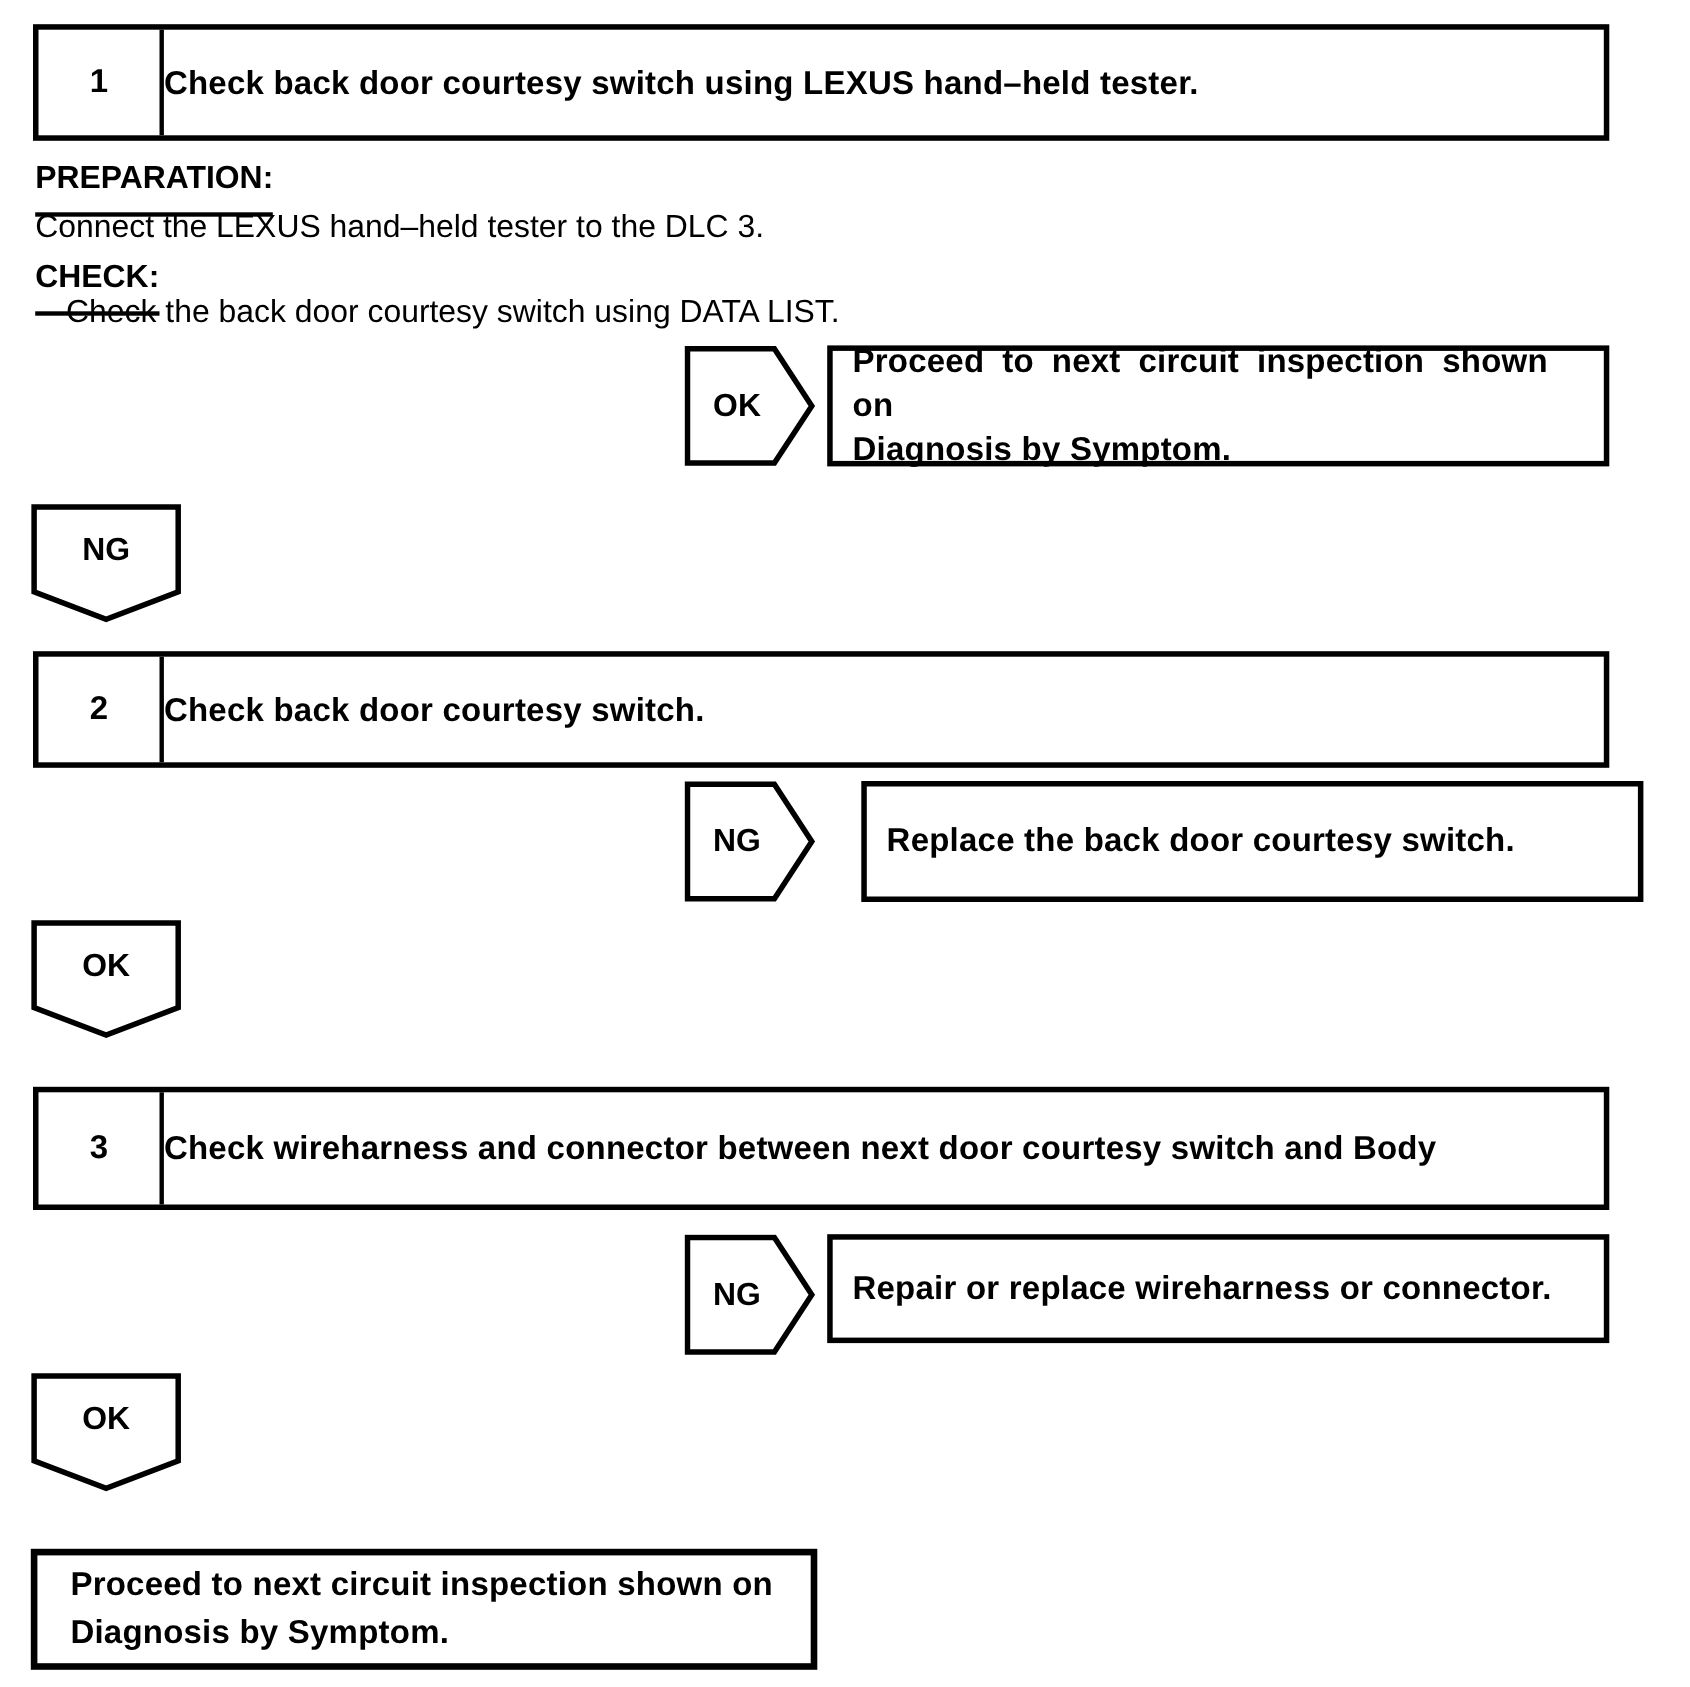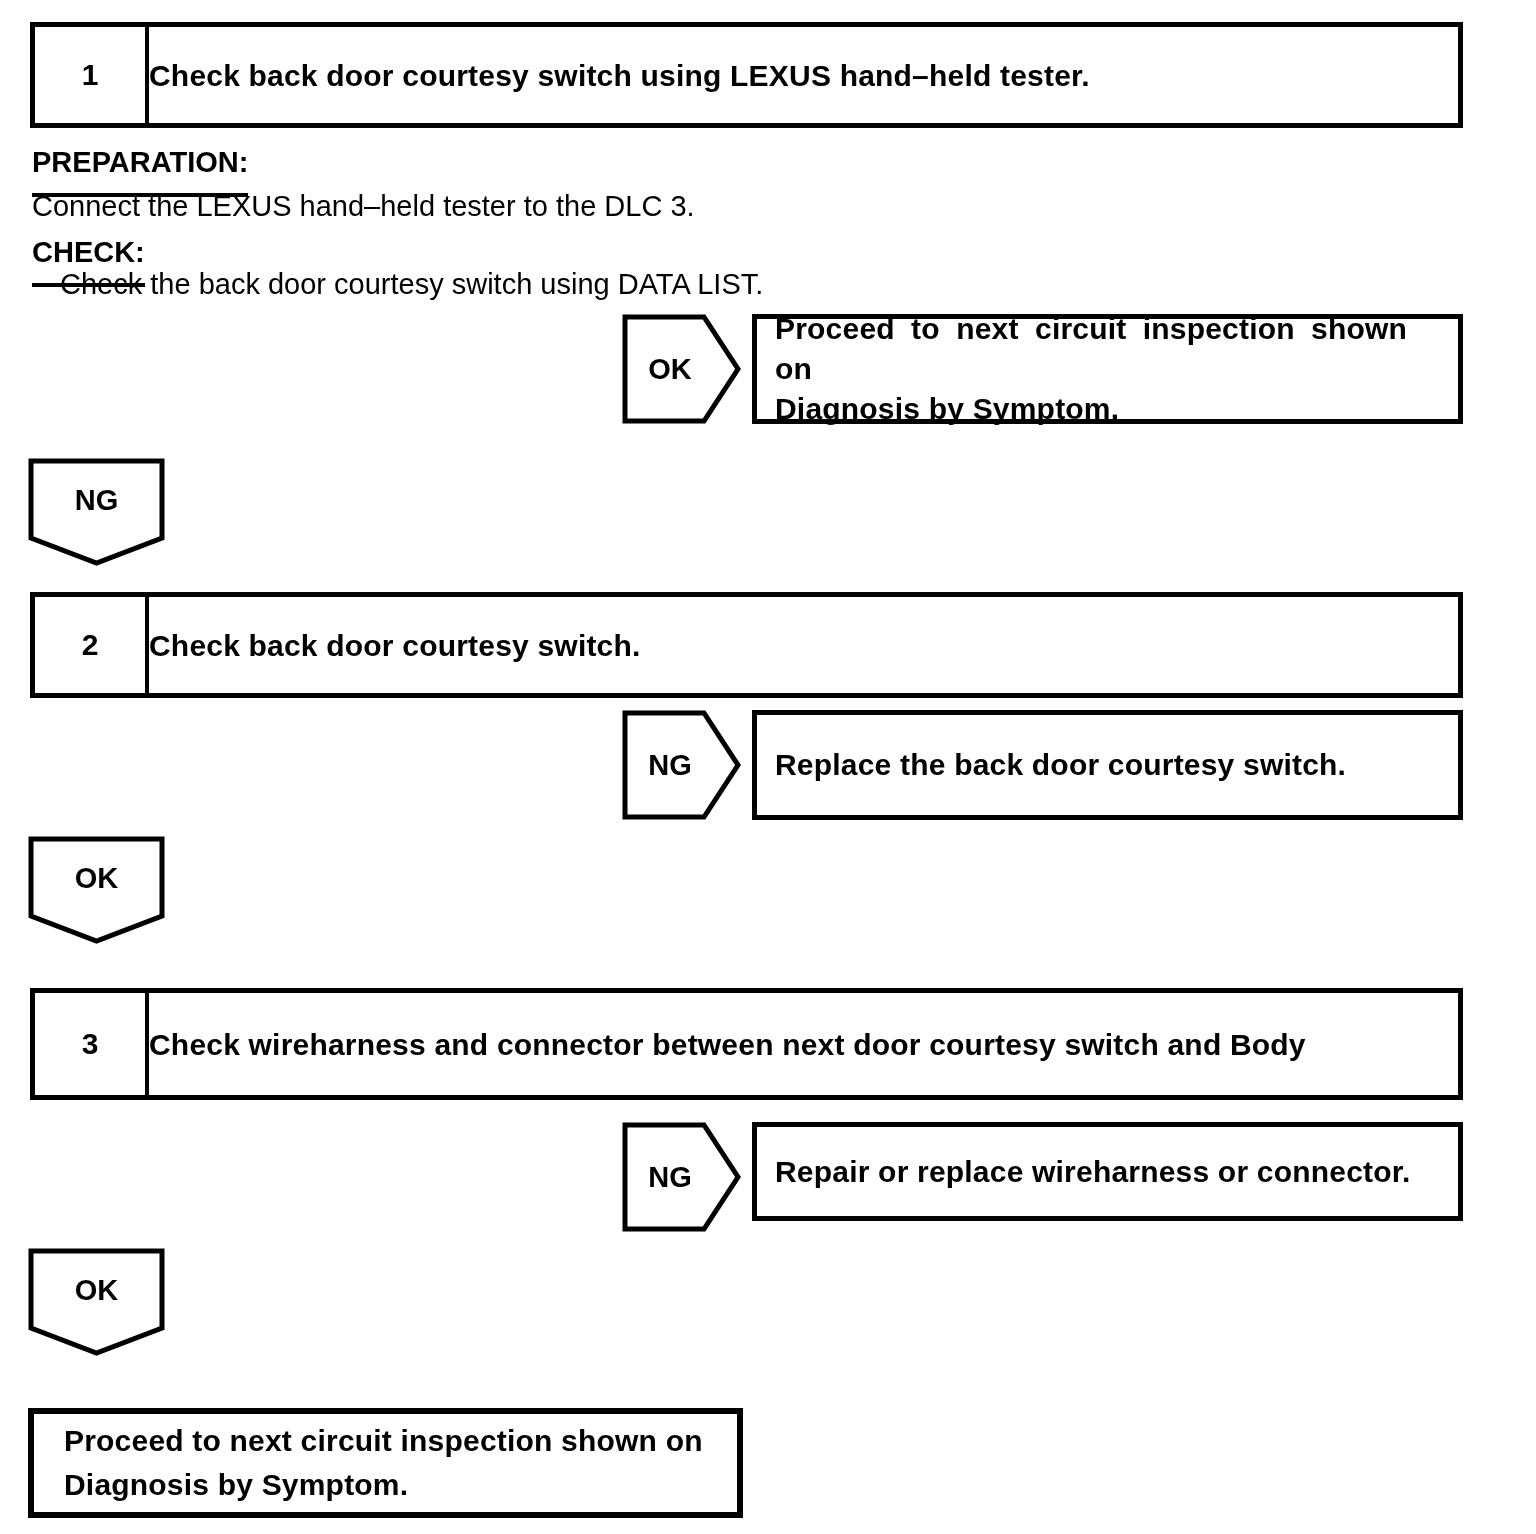--- a/index.html
+++ b/index.html
@@ -170,21 +170,21 @@
     <div class="step-num">2</div>
     <div class="step-title">Check back door courtesy switch.</div>
   </section>
 
   <div class="arrow-right" style="left:622px; top:710px;">
     <svg width="122" height="110" viewBox="0 0 122 110">
       <polygon points="3,3 82,3 116,55 82,107 3,107" fill="#ffffff" stroke="#000000" stroke-width="5"></polygon>
     </svg>
     <span class="shape-label">NG</span>
   </div>
-  <div class="callout" style="left:752px; top:710px; width:711px; height:110px;">
+  <div class="callout" style="left:783px; top:710px; width:711px; height:110px;">
     <div>Replace the back door courtesy switch.</div>
   </div>
 
   <div class="pent-down" style="left:28px; top:836px;">
     <svg width="137" height="109" viewBox="0 0 137 109">
       <polygon points="3,3 134,3 134,80 68.5,105 3,80" fill="#ffffff" stroke="#000000" stroke-width="5"></polygon>
     </svg>
     <span class="shape-label">OK</span>
   </div>
 

